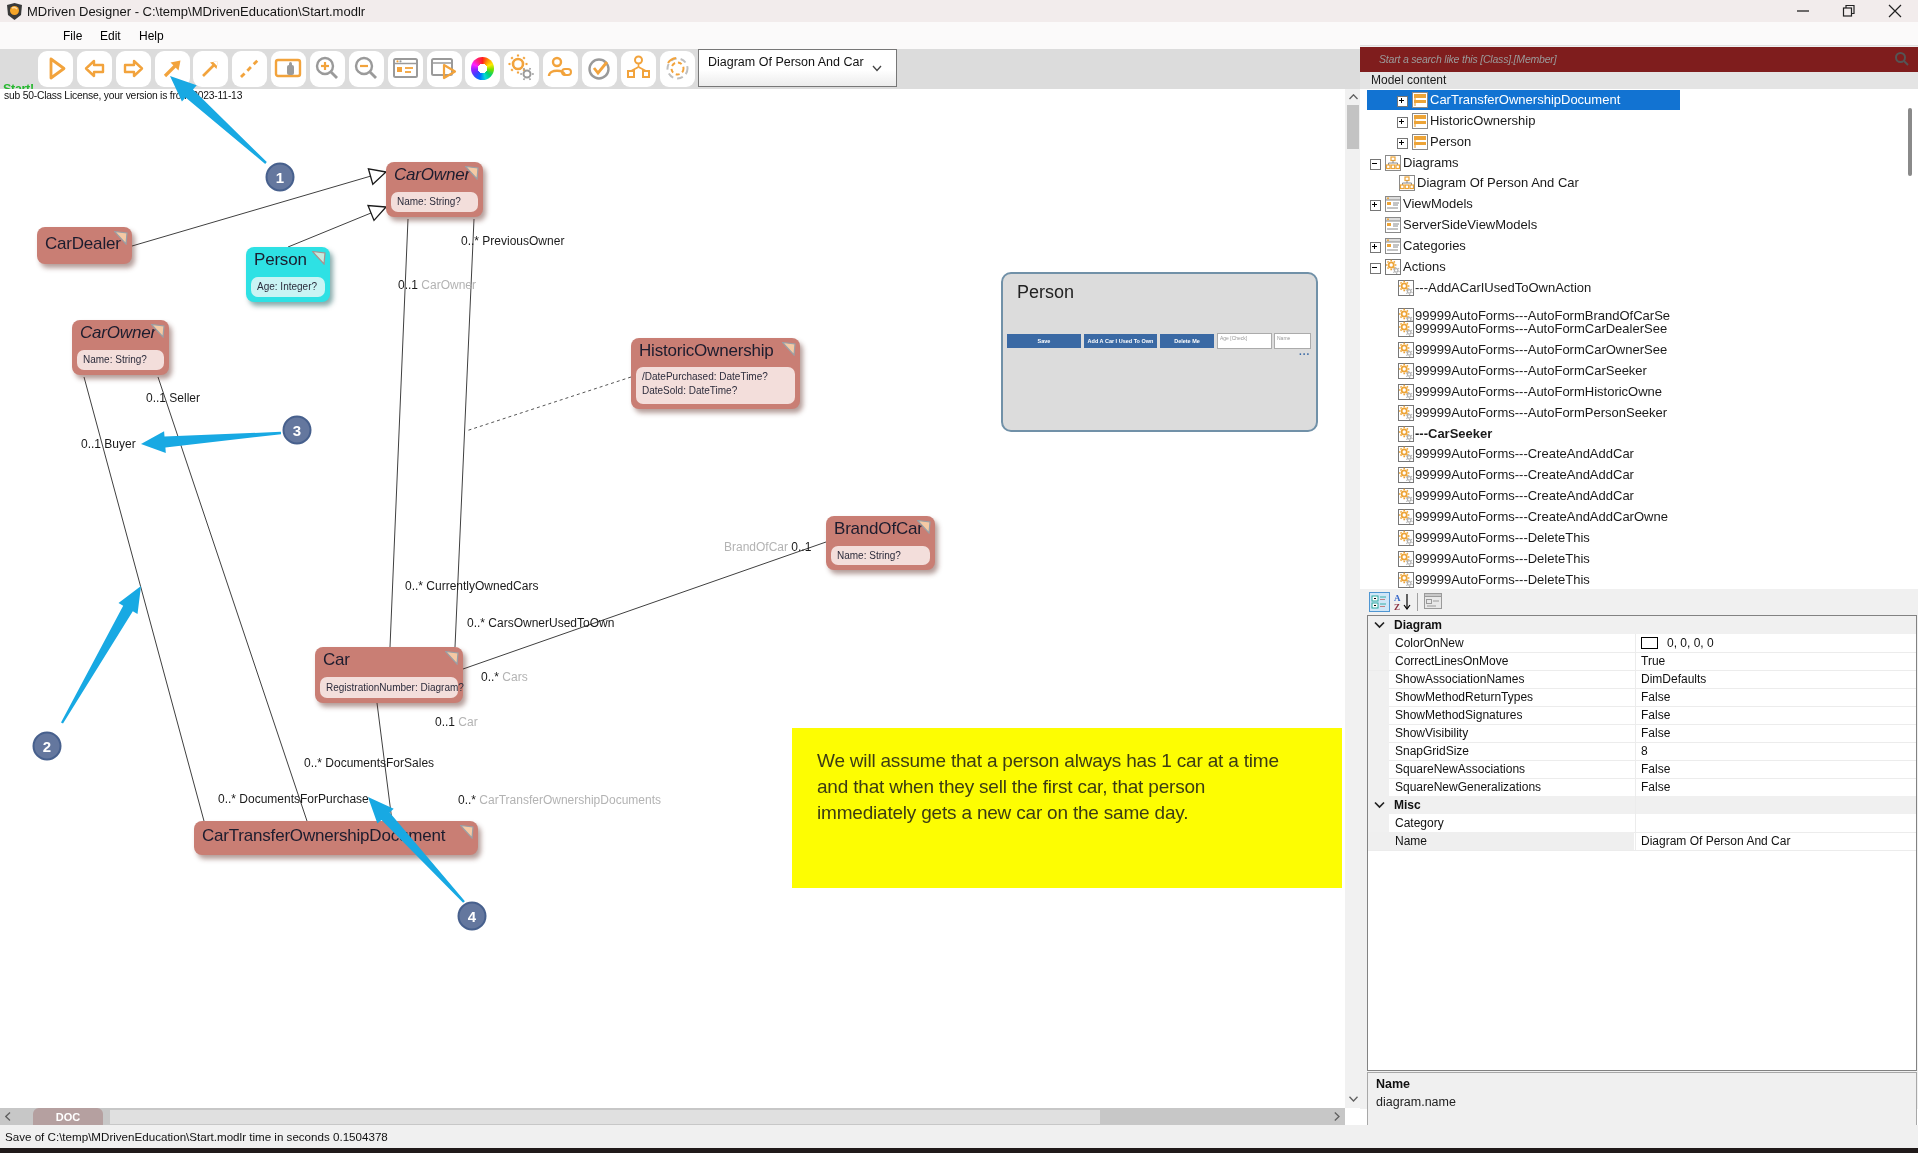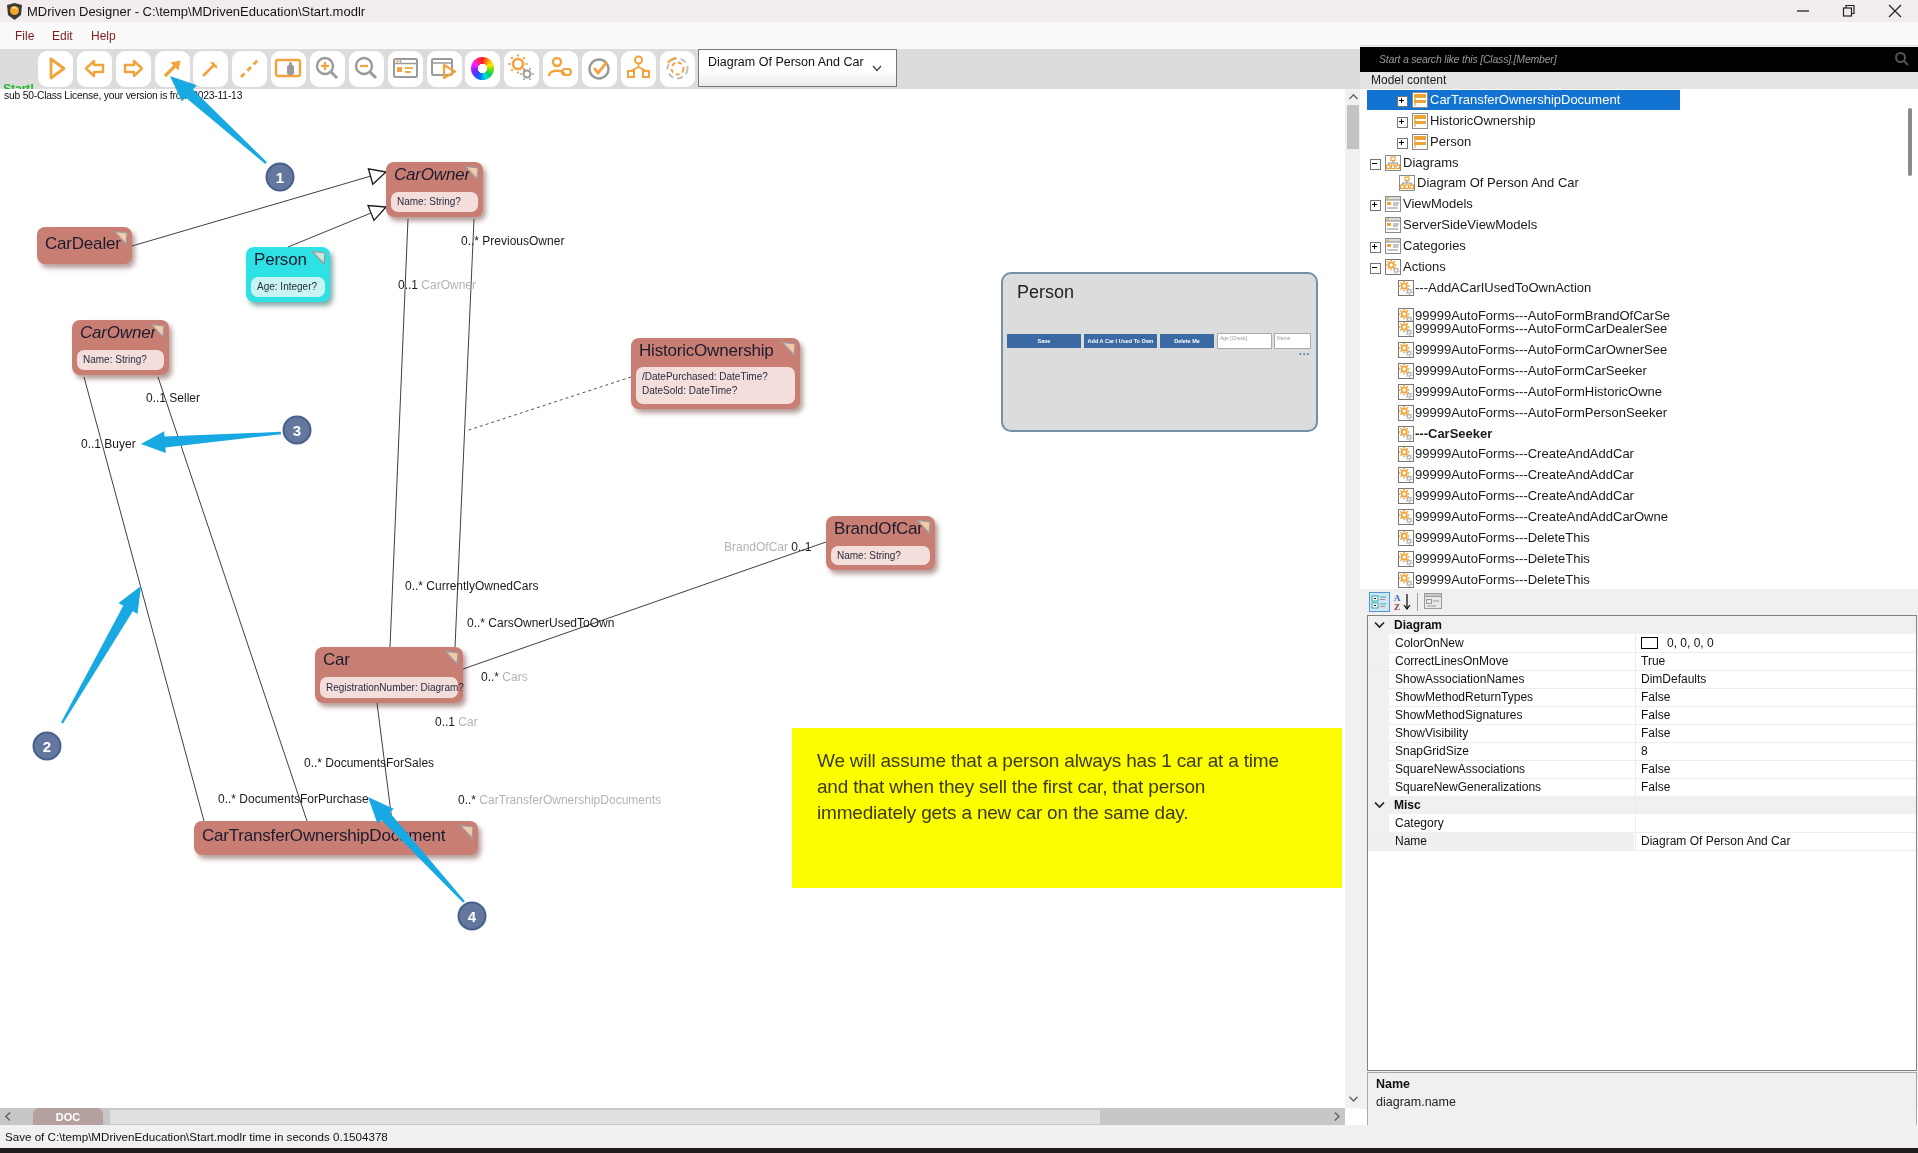--- a/index.html
+++ b/index.html
@@ -3,21 +3,21 @@
 <meta charset="utf-8">
 <style>
 html,body{margin:0;padding:0;}
 body{width:1918px;height:1153px;overflow:hidden;position:relative;font-family:"Liberation Sans",sans-serif;background:#fff;}
 .abs{position:absolute;}
 
 #titlebar{left:0;top:0;width:1918px;height:22px;background:#f2ecec;}
 #titletext{left:27px;top:0;height:22px;line-height:23px;font-size:13px;color:#151515;}
 
 #menubar{left:0;top:22px;width:1918px;height:27px;background:#fbfafa;}
-.menuitem{position:absolute;top:22px;height:35px;line-height:28px;font-size:12px;color:#7f1d1d;}
+.menuitem{position:absolute;top:22px;height:35px;line-height:28px;font-size:12px;color:#000000;margin-left:48px;}
 
 #toolbar{left:0;top:49px;width:1360px;height:40px;background:#dcdcdc;}
 .tbtn{position:absolute;top:2px;width:35px;height:36px;background:#fff;border-radius:9px;}
 #startlbl{left:3px;top:13px;font-size:12.5px;font-weight:bold;color:#27b830;letter-spacing:-0.3px;margin-top:20px;}
 #combo{left:698px;top:0px;width:199px;height:38px;background:linear-gradient(#fff 55%,#ececec);border:1px solid #777;box-sizing:border-box;}
 #combo span{position:absolute;left:9px;top:5px;font-size:12.5px;color:#111;}
 
 #license{left:4px;top:90px;font-size:10.3px;letter-spacing:-0.2px;color:#111;z-index:5;}
 
 #canvas{left:0;top:89px;width:1345px;height:1019px;background:#fff;overflow:hidden;}
@@ -29,21 +29,21 @@
 .lbl{position:absolute;font-size:12px;color:#1a1a1a;white-space:nowrap;}
 .gray{color:#b3b3b3;}
 
 #vscroll{left:1345px;top:89px;width:16px;height:1019px;background:#f1f1f1;}
 #vthumb{left:2px;top:16px;width:12px;height:44px;background:#c3c3c3;position:absolute;}
 #hscroll{left:0px;top:1108px;width:1345px;height:17px;background:#c7c7c7;}
 #hthumb{left:110px;top:2px;width:990px;height:14px;background:#e0e0e0;position:absolute;}
 #doctab{left:33px;top:0px;width:70px;height:17px;background:#b5a0a0;border-radius:6px 6px 0 0;position:absolute;color:#fff;font-size:11px;font-weight:bold;text-align:center;line-height:18px;}
 
 #rpanel{left:1360px;top:45px;width:558px;height:1063px;background:#f0f0f0;border-top:1px solid #e0e0e0;}
-#searchbox{left:0px;top:1px;width:558px;height:25px;background:#000000;position:absolute;}
+#searchbox{left:0px;top:1px;width:558px;height:25px;background:#7f1d1d;position:absolute;}
 #searchbox span{position:absolute;left:19px;top:6px;font-style:italic;font-size:10.5px;letter-spacing:-0.2px;color:#9b9b9b;}
 #modelcontent{left:0px;top:26px;width:558px;height:17px;background:#e4e4e4;position:absolute;font-size:12px;color:#1a1a1a;}
 #modelcontent span{position:absolute;left:11px;top:1px;}
 #tree{left:0px;top:43px;width:558px;height:500px;background:#fff;position:absolute;overflow:hidden;}
 .trow{position:absolute;height:21px;font-size:13px;color:#1a1a1a;white-space:nowrap;}
 .trow .txt{position:absolute;top:2px;}
 .exp{position:absolute;top:6px;width:9px;height:9px;border:1px solid #767676;background:#fff;}
 .exp:before{content:"";position:absolute;left:1px;top:3px;width:5px;height:1px;background:#000;}
 .exp.plus:after{content:"";position:absolute;left:3px;top:1px;width:1px;height:5px;background:#000;}
 .ticon{position:absolute;top:2px;}

